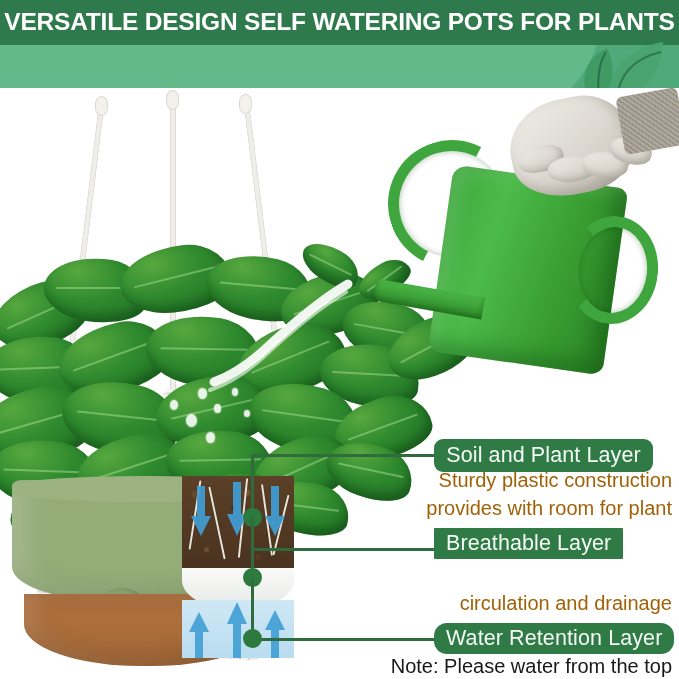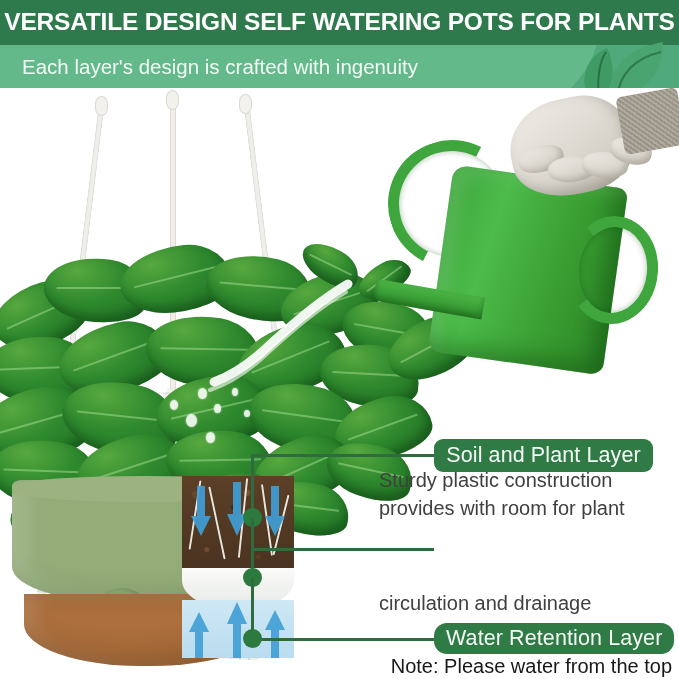--- a/index.html
+++ b/index.html
@@ -180,40 +180,39 @@
   }
   .badge {
     position:absolute; display:flex; align-items:center; justify-content:center;
     background:#2f7a45; color:#f4fbf6;
     font-size:21.5px; font-weight:400; white-space:nowrap;
     padding:0 12px; letter-spacing:.1px;
   }
   .badge.rounded { border-radius:9px; }
   .badge.square  { border-radius:1px; }
   .desc {
-    position:absolute; text-align:left; color:#404040;
+    position:absolute; text-align:right; color:#a16207;
     font-size:20px; line-height:28px; white-space:nowrap;
   }
   .note {
     position:absolute; text-align:right; color:#181818;
     font-size:20px; white-space:nowrap;
   }
 </style>
 </head>
 <body>
 
 <div id="root">
 
   <div class="hdr-top"></div>
   <div class="hdr-title">VERSATILE DESIGN SELF WATERING POTS FOR PLANTS</div>
 
   <div class="hdr-sub-band">
     <div class="hdr-sweep"></div>
   </div>
-  <div class="hdr-sub-text">Each layer's design is crafted with ingenuity</div>
 
   <svg class="hdr-leaf" viewBox="0 0 120 70">
     <path d="M46 70 C50 40 70 20 104 14 C104 44 86 66 58 70 Z" fill="#4aa46f"></path>
     <path d="M58 70 C60 46 76 30 102 24" stroke="#2f7a4d" stroke-width="2.2" fill="none"></path>
     <path d="M30 70 C20 52 26 30 48 20 C58 40 54 62 40 70 Z" fill="#3f9a64"></path>
     <path d="M40 70 C38 52 40 34 47 24" stroke="#2c7048" stroke-width="2" fill="none"></path>
   </svg>
 
   <div class="stage">
 
@@ -367,18 +366,19 @@
       <div class="conn-h" style="left:251px; top:550px; width:183px;"></div>
       <div class="conn-dot" style="left:243px; top:541px;"></div>
     </div>
 
   </div>
 
   <div class="badge rounded" style="left:434px; top:431px; height:33px; min-width:219px;margin-top:8px;">Soil and Plant Layer</div>
   <div class="desc" style="left:379px; top:466px; width:293px;">Sturdy plastic construction</div>
   <div class="desc" style="left:379px; top:494px; width:293px;">provides with room for plant</div>
 
+  <div class="badge square" style="left:434px; top:528px; height:31px; min-width:188px;">Breathable Layer</div>
   <div class="desc" style="left:379px; top:589px; width:293px;">circulation and drainage</div>
 
   <div class="badge square" style="left:434px; top:623px; height:31px; min-width:239px;border-radius:13px;">Water Retention Layer</div>
   <div class="note" style="left:359px; top:655px; width:313px;">Note: Please water from the top</div>
 
 </div>
 
 </body></html>

